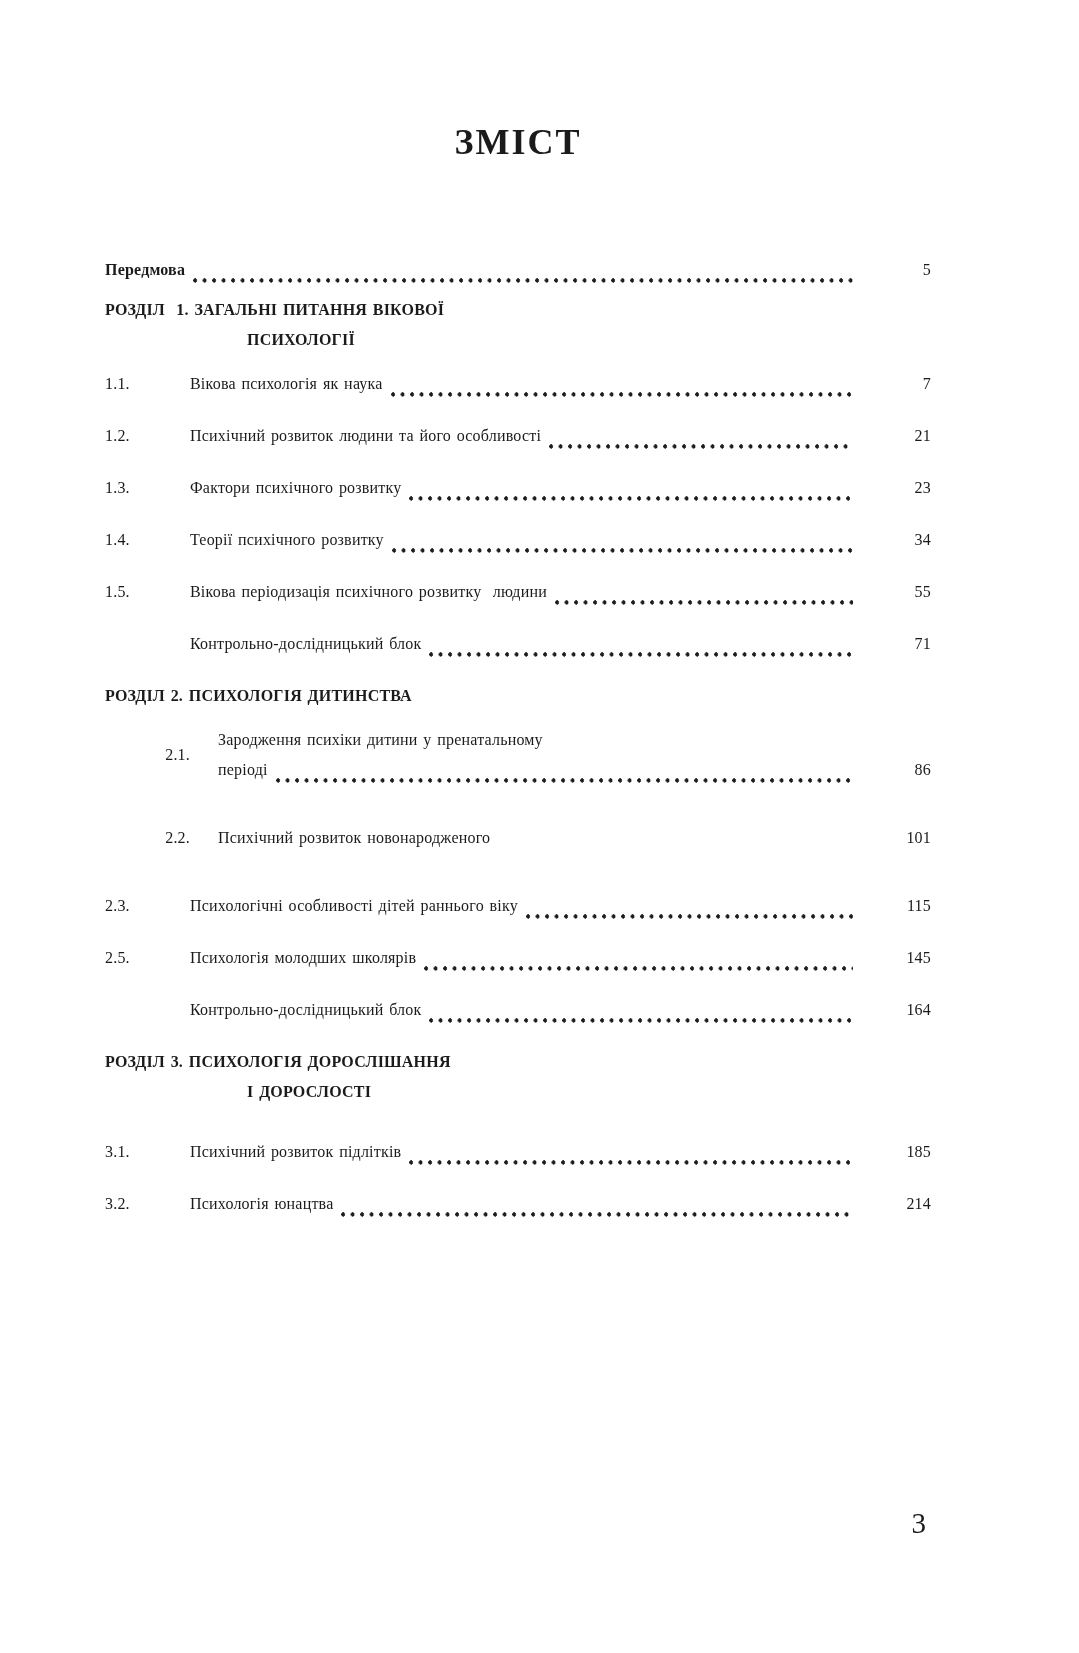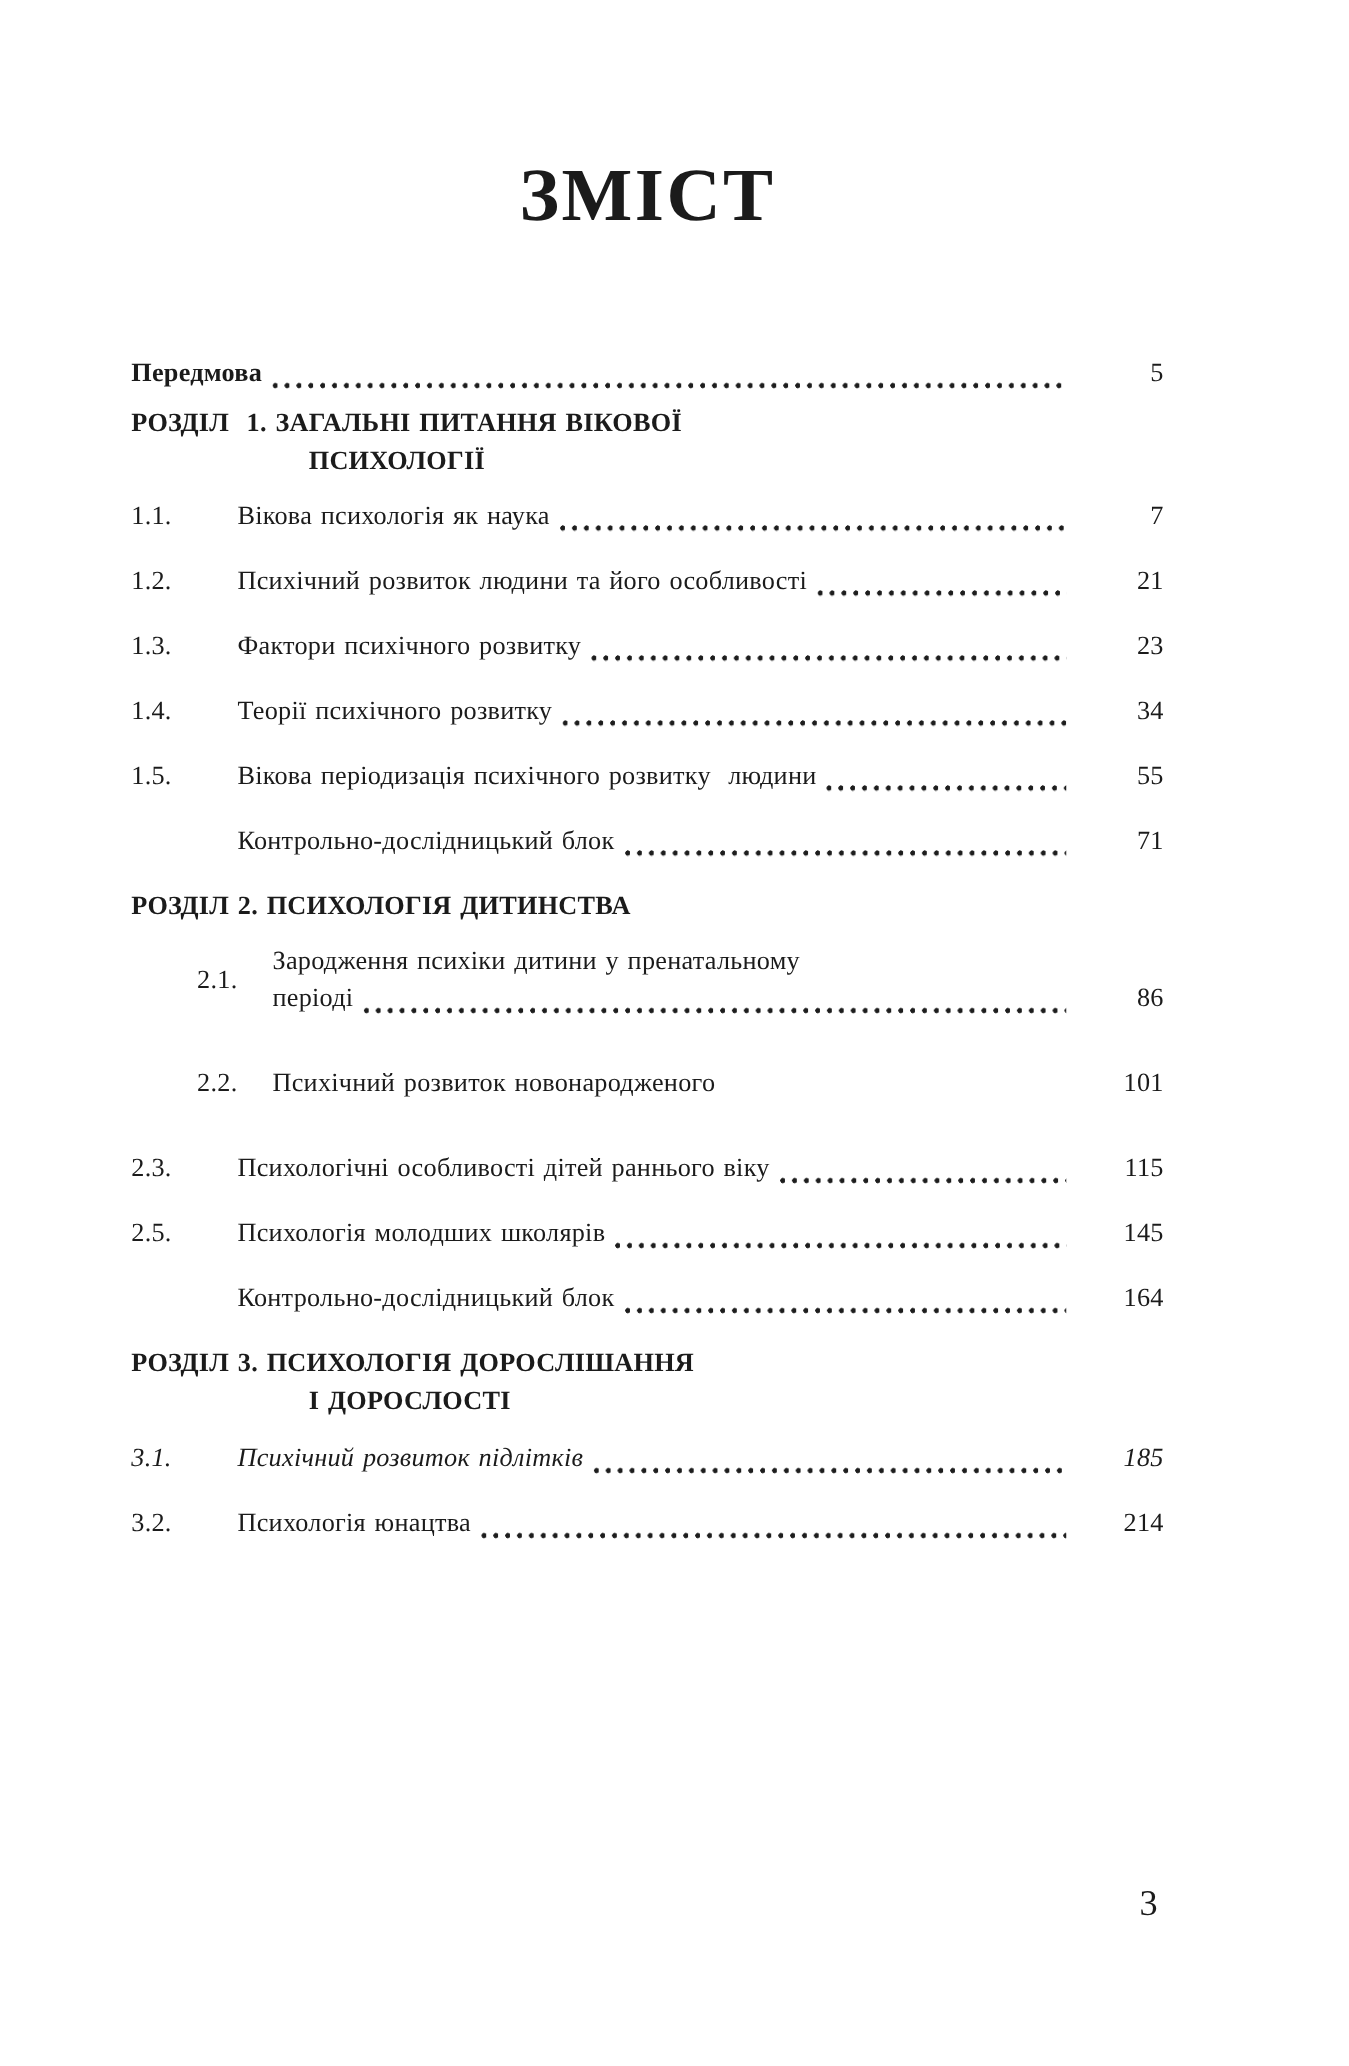--- a/index.html
+++ b/index.html
@@ -13,28 +13,28 @@
   }
   .content{
     position:absolute;
     left:105px;top:0;
     width:826px;
   }
   .title{
     margin:0;
     padding-top:122px;
     text-align:center;
-    font-size:60px;
+    font-size:36px;
     font-weight:bold;
     letter-spacing:2px;
     line-height:1.15;
   }
   .toc{
     margin-top:92px;
-    font-size:21px;
+    font-size:16px;
     line-height:30px;
     letter-spacing:0.2px;
     word-spacing:1.5px;
   }
   .row{
     display:flex;
     align-items:baseline;
     margin-bottom:22px;
   }
   .num{flex:0 0 85px;}
@@ -64,21 +64,21 @@
   .row.multi .body{
     flex:1 1 auto;
     display:flex;
     flex-direction:column;
     min-width:0;
     margin-left:28px;
   }
   .row.multi .num{align-self:center;text-align:right;}
   .row.multi .l2{display:flex;align-items:baseline;font-family:Liberation Serif, serif;}
   .row.multi .pg{align-self:flex-end;}
-  .row.gap-lg{margin-top:16px;font-style:italic;}
+  .row.gap-lg{margin-top:30px;}
   .folio{
     position:absolute;
     top:1506px;
     right:153px;
     font-size:29px;
     line-height:1.2;
   }
 </style>
 </head>
 <body>

